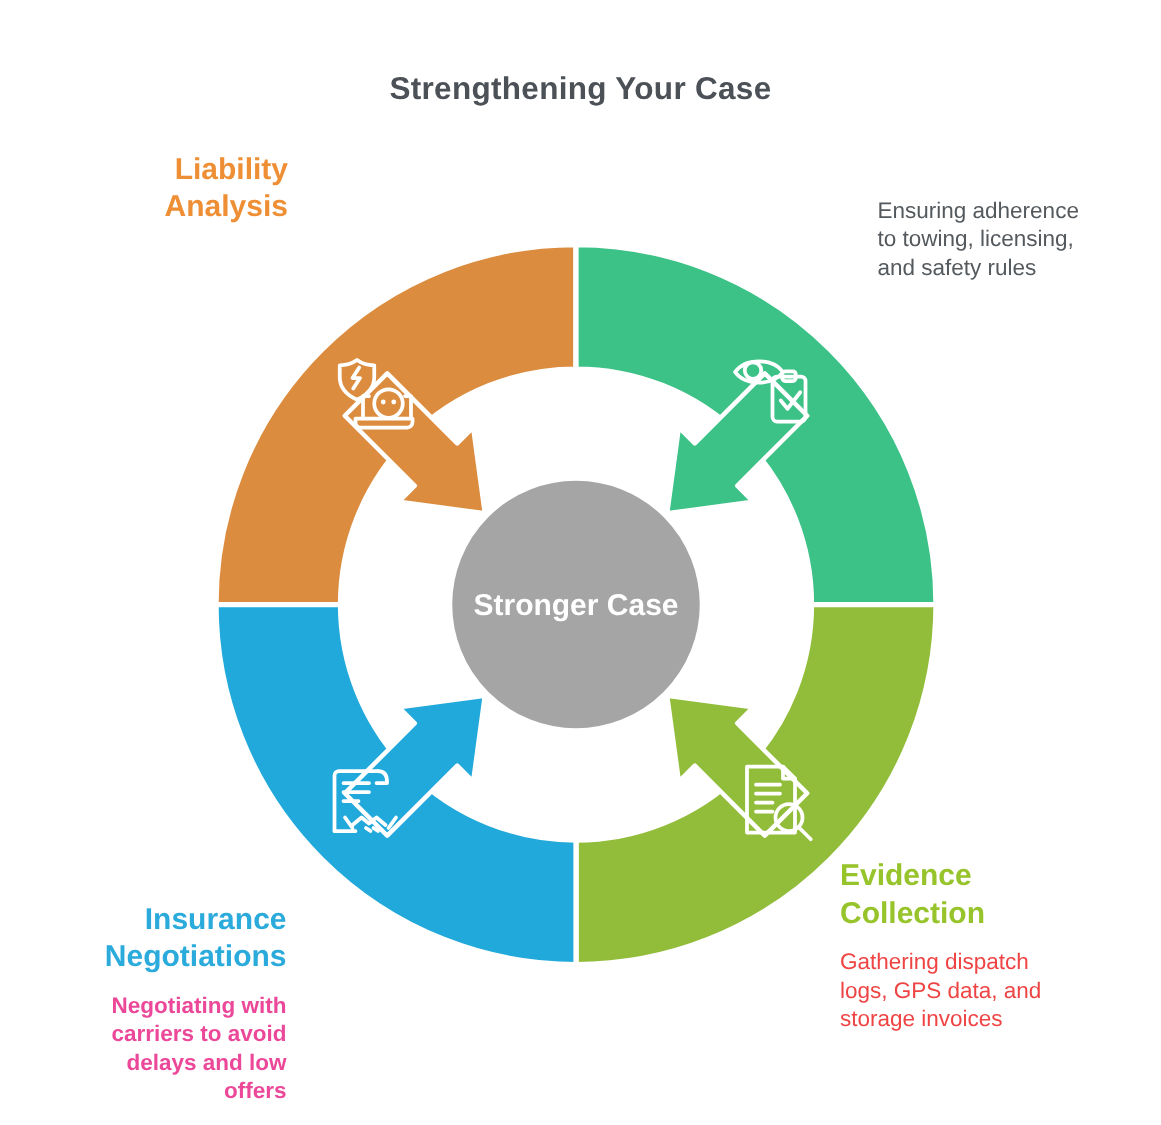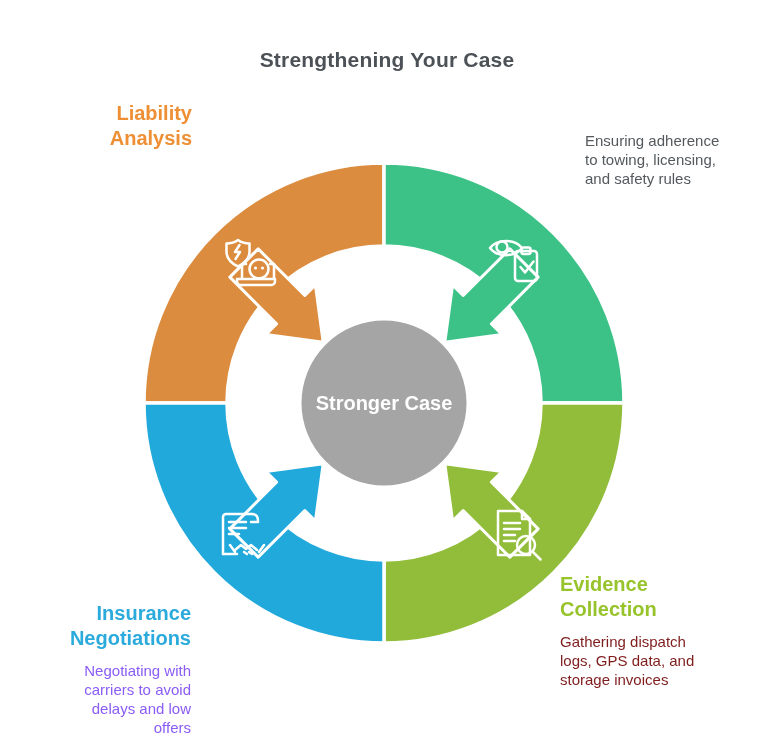--- a/index.html
+++ b/index.html
@@ -96,25 +96,25 @@
 
 <div class="label tr">
   <div class="desc" style="color: rgb(84, 89, 93);">Ensuring adherence
 to towing, licensing,
 and safety rules</div>
 </div>
 
 <div class="label bl">
   <div class="heading" style="color: rgb(43, 170, 220);">Insurance
 Negotiations</div>
-  <div class="desc" style="color: #8b5cf6;">Negotiating with
+  <div class="desc" style="color: #ec4899; font-weight: bold;">Negotiating with
 carriers to avoid
 delays and low
 offers</div>
 </div>
 
 <div class="label br">
   <div class="heading" style="color: rgb(151, 195, 43);">Evidence
 Collection</div>
-  <div class="desc" style="color: #7f1d1d;">Gathering dispatch
+  <div class="desc" style="color: #ef4444;">Gathering dispatch
 logs, GPS data, and
 storage invoices</div>
 </div>
 
 </body></html>

